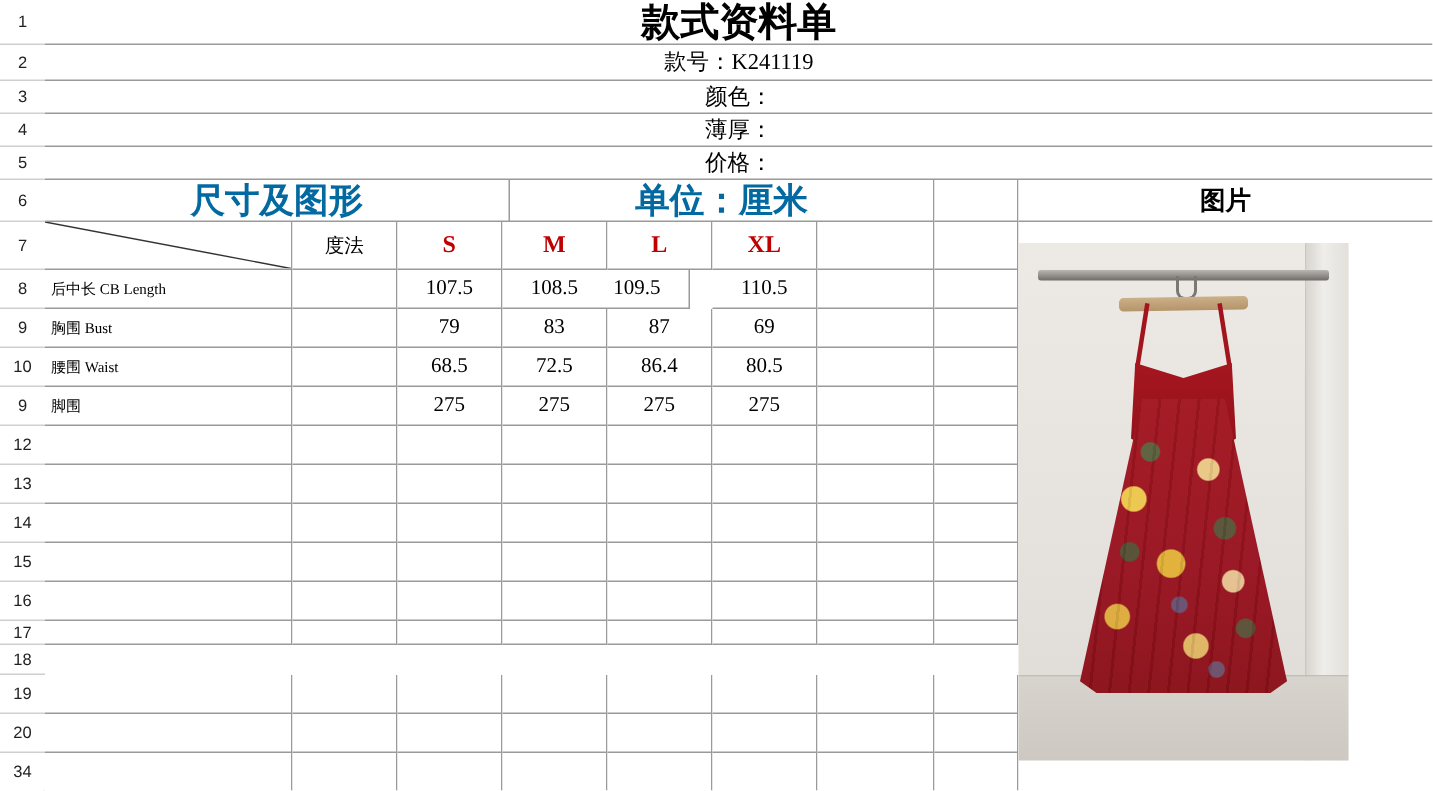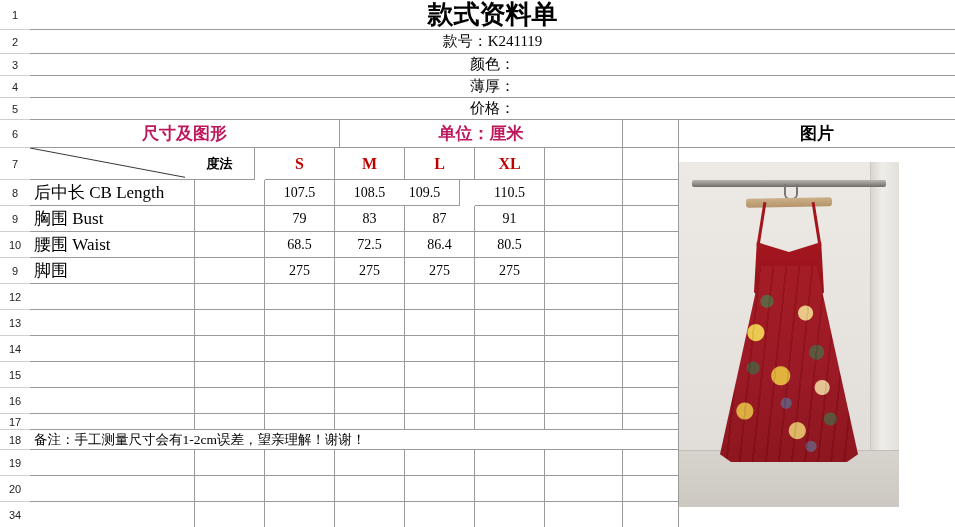--- a/index.html
+++ b/index.html
@@ -73,43 +73,43 @@
     font-weight: bold;
     color: #000;
     font-family: "Liberation Serif", serif;
   }
   .sub-cell {
     font-size: 15px;
     color: #000;
     font-family: "Liberation Serif", serif;
   }
   .hdr-cell {
-    font-size: 17px;
+    font-size: 23px;
     font-weight: bold;
-    color: #be185d;
+    color: #0369a1;
     font-family: "Liberation Serif", serif;
   }
   .pic-hdr {
     font-size: 17px;
     font-weight: bold;
     font-family: "Liberation Serif", serif;
   }
   .size-hdr {
     font-size: 16px;
     font-weight: bold;
     color: #c00000;
     font-family: "Liberation Serif", serif;
   }
   .meth-hdr {
     font-size: 13px;
     color: #000;
     font-family: "Liberation Serif", serif;
   }
   .name-cell {
-    font-size: 17px;
+    font-size: 10px;
     color: #000;
     font-family: "Liberation Serif", serif;
   }
   .val-cell {
     font-size: 14px;
     color: #000;
     font-family: "Liberation Serif", serif;
   }
   .note-cell {
     font-size: 13.5px;
@@ -285,21 +285,21 @@
     <div class="cell ctr hdr-cell" style="left:0px;top:120px;width:310px;height:28px;">尺寸及图形</div>
     <div class="cell ctr hdr-cell" style="left:310px;top:120px;width:283px;height:28px;">单位：厘米</div>
     <div class="cell ctr" style="left:593px;top:120px;width:56px;height:28px;"></div>
     <div class="cell ctr pic-hdr noborder-r" style="left:649px;top:120px;width:276px;height:28px;">图片</div>
 
     <div class="cell left" style="left:0px;top:148px;width:165px;height:32px;position:absolute;">
       <svg class="diag" viewBox="0 0 165 32" preserveAspectRatio="none">
         <line x1="0" y1="0" x2="165" y2="32" stroke="#333" stroke-width="1"></line>
       </svg>
     </div>
-    <div class="cell ctr meth-hdr" style="left:155px;top:148px;width:70px;height:32px;font-weight:bold;">度法</div>
+    <div class="cell ctr meth-hdr" style="left:165px;top:148px;width:70px;height:32px;">度法</div>
     <div class="cell ctr size-hdr" style="left:235px;top:148px;width:70px;height:32px;">S</div>
     <div class="cell ctr size-hdr" style="left:305px;top:148px;width:70px;height:32px;">M</div>
     <div class="cell ctr size-hdr" style="left:375px;top:148px;width:70px;height:32px;">L</div>
     <div class="cell ctr size-hdr" style="left:445px;top:148px;width:70px;height:32px;">XL</div>
     <div class="cell" style="left:515px;top:148px;width:78px;height:32px;"></div>
     <div class="cell" style="left:593px;top:148px;width:56px;height:32px;"></div>
 
     <div class="cell left name-cell" style="left:0px;top:180px;width:165px;height:26px;">后中长 CB Length</div>
     <div class="cell ctr val-cell" style="left:165px;top:180px;width:70px;height:26px;"></div>
     <div class="cell ctr val-cell" style="left:235px;top:180px;width:70px;height:26px;">107.5</div>
@@ -307,21 +307,21 @@
     <div class="cell ctr val-cell" style="left:360px;top:180px;width:70px;height:26px;">109.5</div>
     <div class="cell ctr val-cell" style="left:445px;top:180px;width:70px;height:26px;">110.5</div>
     <div class="cell" style="left:515px;top:180px;width:78px;height:26px;"></div>
     <div class="cell" style="left:593px;top:180px;width:56px;height:26px;"></div>
 
     <div class="cell left name-cell" style="left:0px;top:206px;width:165px;height:26px;">胸围 Bust</div>
     <div class="cell ctr val-cell" style="left:165px;top:206px;width:70px;height:26px;"></div>
     <div class="cell ctr val-cell" style="left:235px;top:206px;width:70px;height:26px;">79</div>
     <div class="cell ctr val-cell" style="left:305px;top:206px;width:70px;height:26px;">83</div>
     <div class="cell ctr val-cell" style="left:375px;top:206px;width:70px;height:26px;">87</div>
-    <div class="cell ctr val-cell" style="left:445px;top:206px;width:70px;height:26px;">91</div>
+    <div class="cell ctr val-cell" style="left:445px;top:206px;width:70px;height:26px;">69</div>
     <div class="cell" style="left:515px;top:206px;width:78px;height:26px;"></div>
     <div class="cell" style="left:593px;top:206px;width:56px;height:26px;"></div>
 
     <div class="cell left name-cell" style="left:0px;top:232px;width:165px;height:26px;">腰围 Waist</div>
     <div class="cell ctr val-cell" style="left:165px;top:232px;width:70px;height:26px;"></div>
     <div class="cell ctr val-cell" style="left:235px;top:232px;width:70px;height:26px;">68.5</div>
     <div class="cell ctr val-cell" style="left:305px;top:232px;width:70px;height:26px;">72.5</div>
     <div class="cell ctr val-cell" style="left:375px;top:232px;width:70px;height:26px;">86.4</div>
     <div class="cell ctr val-cell" style="left:445px;top:232px;width:70px;height:26px;">80.5</div>
     <div class="cell" style="left:515px;top:232px;width:78px;height:26px;"></div>
@@ -383,21 +383,20 @@
 
     <div class="cell" style="left:0px;top:414px;width:165px;height:16px;"></div>
     <div class="cell" style="left:165px;top:414px;width:70px;height:16px;"></div>
     <div class="cell" style="left:235px;top:414px;width:70px;height:16px;"></div>
     <div class="cell" style="left:305px;top:414px;width:70px;height:16px;"></div>
     <div class="cell" style="left:375px;top:414px;width:70px;height:16px;"></div>
     <div class="cell" style="left:445px;top:414px;width:70px;height:16px;"></div>
     <div class="cell" style="left:515px;top:414px;width:78px;height:16px;"></div>
     <div class="cell" style="left:593px;top:414px;width:56px;height:16px;"></div>
 
-    <div class="cell left note-cell" style="left:0px;top:430px;width:649px;height:20px;">备注：手工测量尺寸会有1-2cm误差，望亲理解！谢谢！</div>
 
     <div class="cell" style="left:0px;top:450px;width:165px;height:26px;"></div>
     <div class="cell" style="left:165px;top:450px;width:70px;height:26px;"></div>
     <div class="cell" style="left:235px;top:450px;width:70px;height:26px;"></div>
     <div class="cell" style="left:305px;top:450px;width:70px;height:26px;"></div>
     <div class="cell" style="left:375px;top:450px;width:70px;height:26px;"></div>
     <div class="cell" style="left:445px;top:450px;width:70px;height:26px;"></div>
     <div class="cell" style="left:515px;top:450px;width:78px;height:26px;"></div>
     <div class="cell" style="left:593px;top:450px;width:56px;height:26px;"></div>
 

